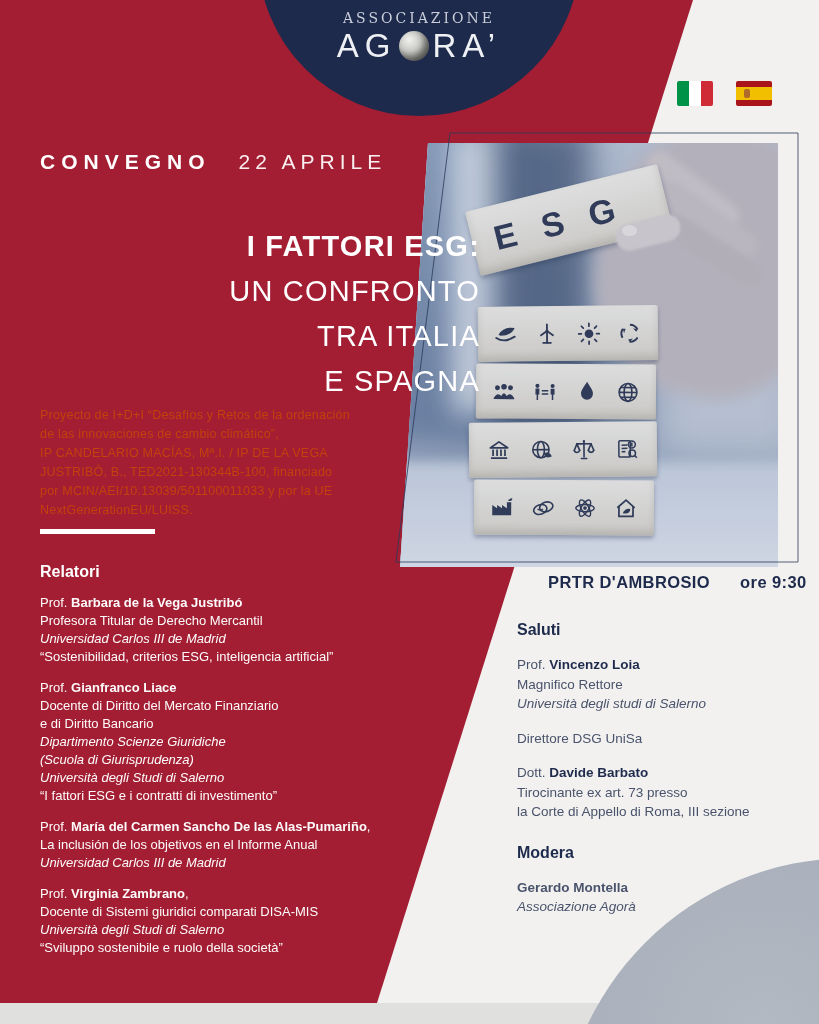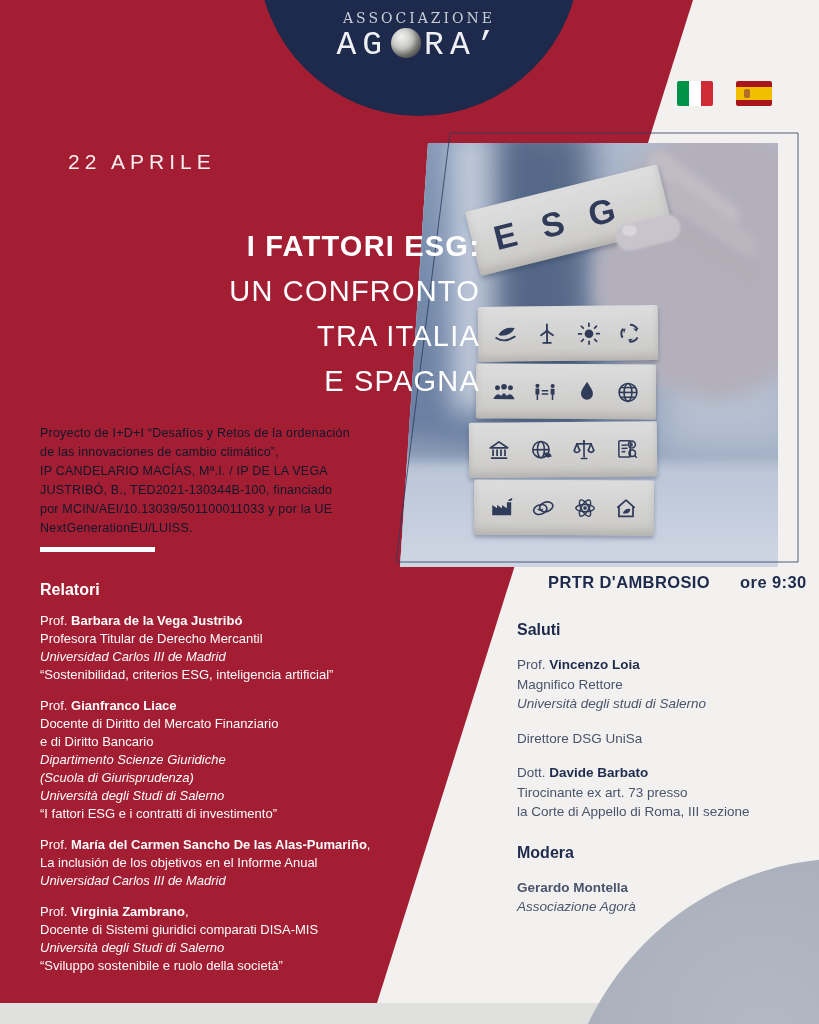--- a/index.html
+++ b/index.html
@@ -18,42 +18,42 @@
   }
   .bottom-strip{position:absolute; left:0; top:1003px; width:819px; height:21px; background:#e0e0de; z-index:1;}
   .grey-circle{position:absolute; left:560px; top:858px; width:580px; height:580px; border-radius:50%;
     background:radial-gradient(circle at 35% 30%, #b3b9c3, #a2a8b4 70%); z-index:2;}
 
   
   .logo-circle{position:absolute; left:258px; top:-206px; width:322px; height:322px; border-radius:50%;
     background:#1d2a4c; z-index:6;}
   .logo-inner{position:absolute; left:0; right:0; bottom:52px; text-align:center; color:#eef0f4;}
   .logo-assoc{font-family:"DejaVu Serif",serif; font-size:14px; letter-spacing:3px; color:#c9ced9; margin-bottom:2px;}
-  .logo-word{font-family:Liberation Mono, monospace; font-size:33px; letter-spacing:6px; line-height:36px;}
+  .logo-word{font-family:Liberation Sans, sans-serif; font-size:33px; letter-spacing:6px; line-height:36px;}
   .moon{display:inline-block; width:30px; height:30px; border-radius:50%; vertical-align:-4px; margin:0 3px;
     background:radial-gradient(circle at 35% 30%, #f0f0ee, #c9c9c5 40%, #8f8f8b 72%, #73736f);
     box-shadow:inset -4px -4px 7px rgba(0,0,0,.4);}
 
   
   .flag{position:absolute; top:81px; width:36px; height:25px; border-radius:2px; overflow:hidden; z-index:6; display:flex;}
   .flag-italy{left:677px;}
   .flag-italy .s{flex:1;}
   .flag-spain{left:736px; flex-direction:column;}
   .flag-spain .r1,.flag-spain .r3{height:6px; background:#aa151b;}
   .flag-spain .r2{flex:1; background:#f1bf00; position:relative;}
   .flag-spain .emblem{position:absolute; left:8px; top:2px; width:6px; height:9px; background:#b06a2a; border-radius:2px;}
 
   
   .left-col{position:absolute; left:40px; top:150px; width:440px; color:#ffffff; z-index:7;}
   .convegno-row{display:flex; align-items:baseline;}
   .convegno{font-size:21px; font-weight:700; letter-spacing:6px;}
   .conv-date{font-size:21px; font-weight:400; letter-spacing:5px; margin-left:28px; color:rgba(255,255,255,.93);}
   .main-title{margin-top:50px; font-size:29px; line-height:45px; letter-spacing:1.2px; font-weight:400;text-align:right;}
   .main-title .l0{font-weight:700;}
-  .project{margin-top:20px; font-size:12.5px; line-height:19px; color:#0f172a; letter-spacing:.2px;}
+  .project{margin-top:2px; font-size:12.5px; line-height:19px; color:#c2410c; letter-spacing:.2px;}
   .divider{margin-top:9px; width:115px; height:5px; background:#ffffff;}
   .relatori-h{margin-top:29px; font-size:16px; font-weight:700;}
   .speakers{margin-top:13px;}
   .sp{margin-bottom:13px;}
   .sp .line{font-size:13px; line-height:18px; color:#fdfbfb;}
 
   
   .venue-row{position:absolute; left:548px; top:573px; display:flex; gap:30px; z-index:7;
     color:#1d2a4c; font-size:16.5px; font-weight:700; letter-spacing:.4px;}
   .right-col{position:absolute; left:517px; top:621px; width:285px; z-index:7;}
@@ -306,20 +306,21 @@
   <div class="flag flag-spain">
     <div class="r1"></div>
     <div class="r2">
         <div class="emblem"></div>
       </div>
     <div class="r3"></div>
   </div>
 
   <div class="left-col">
     <div class="convegno-row">
+      <span class="convegno">CONVEGNO</span>
       <span class="conv-date">22 APRILE</span>
     </div>
     <div class="main-title">
       <div class="l0">I FATTORI ESG:</div>
       <div>UN CONFRONTO</div>
       <div>TRA ITALIA</div>
       <div>E SPAGNA</div>
     </div>
     <div class="project">
       <div>Proyecto de I+D+I “Desafíos y Retos de la ordenación</div>

